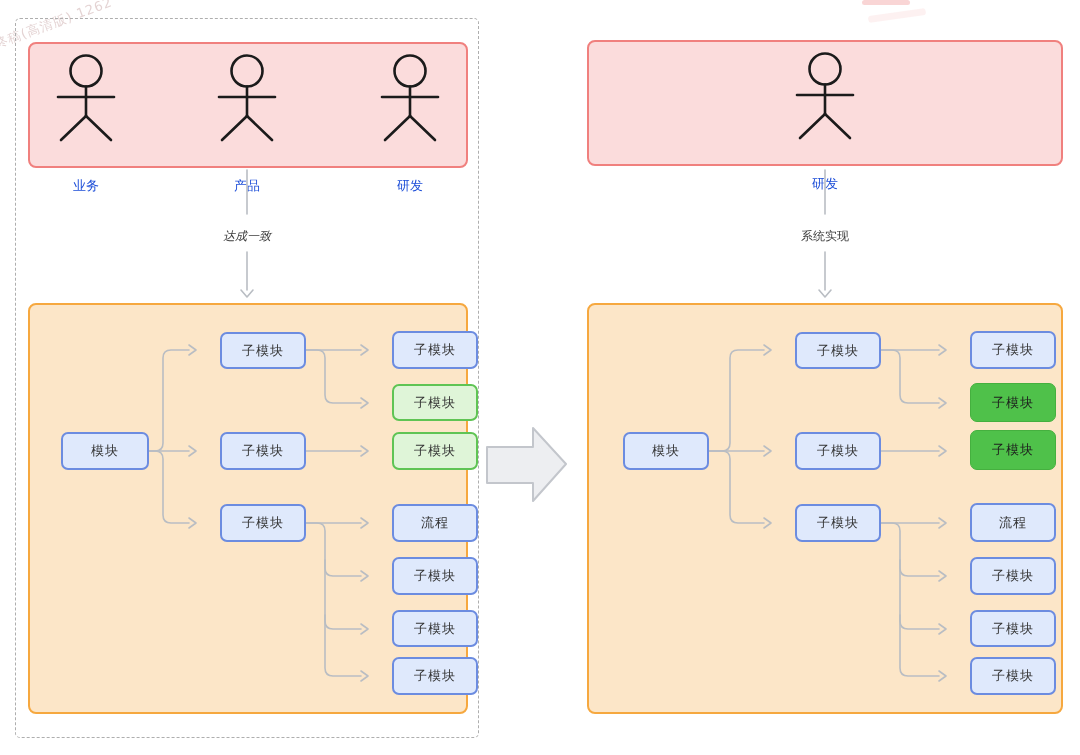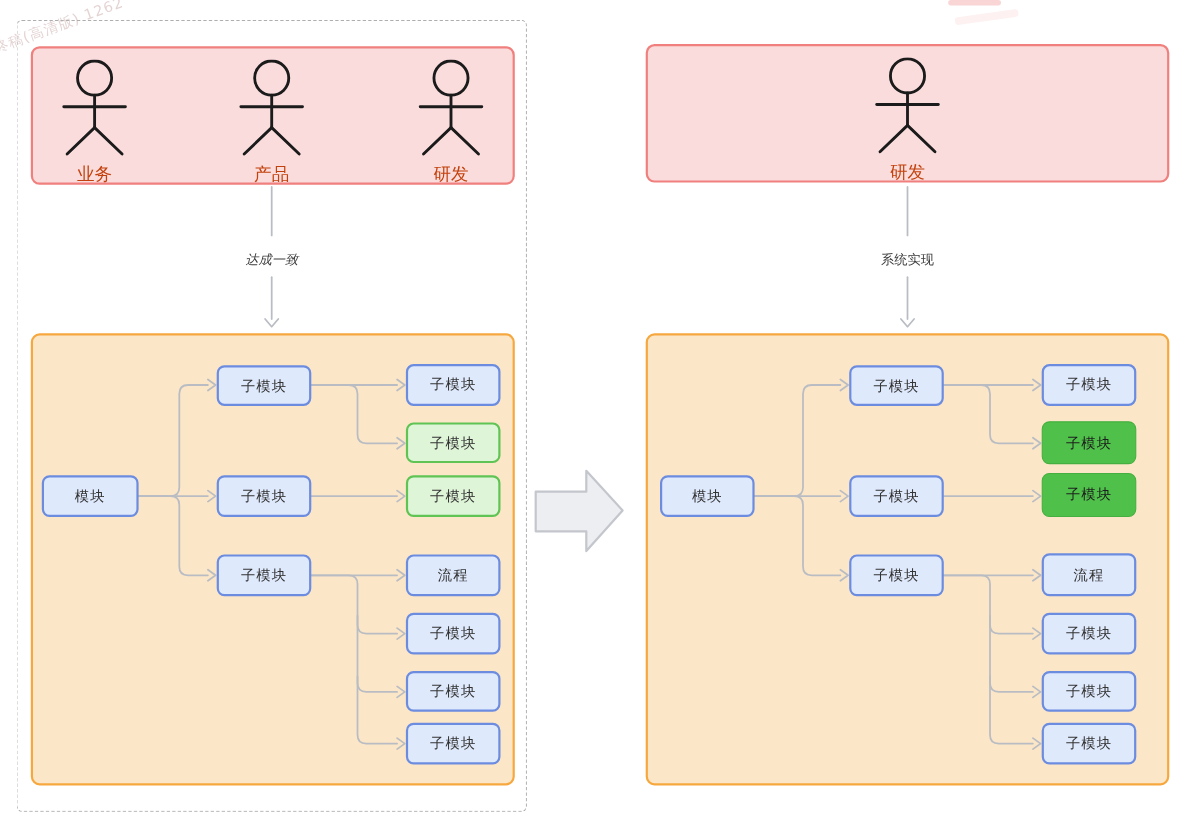--- a/index.html
+++ b/index.html
@@ -23,38 +23,38 @@
     position:absolute;height:126px;
     background:var(--pink-fill);border:2px solid var(--pink-border);
     border-radius:8px;box-sizing:border-box;
   }
   .actor-box.left{left:28px;top:42px;width:440px;}
   .actor-box.right{left:587px;top:40px;width:476px;}
   .actor{position:absolute;width:68px;text-align:center;}
   .actor svg{display:block;margin:0 auto;}
   .actor-label{
     position:absolute;transform:translateX(-50%);
-    font-size:16px;color:#c2410c;white-space:nowrap;
+    font-size:13px;color:#1d4ed8;white-space:nowrap;margin-top:28px;
   }
   .flow-arrow-label{
     position:absolute;transform:translateX(-50%);
     font-size:12px;color:#3c3c3c;white-space:nowrap;background:#ffffff;padding:0 3px;
   }
   .module-box{
     position:absolute;top:303px;height:411px;
     background:var(--orange-fill);border:2px solid var(--orange-border);
     border-radius:8px;box-sizing:border-box;
   }
   .module-box.left{left:28px;width:440px;}
   .module-box.right{left:587px;width:476px;}
   #connector-layer{position:absolute;left:0;top:0;width:1080px;height:755px;}
   .node{
     position:absolute;box-sizing:border-box;border-radius:7px;
     display:flex;align-items:center;justify-content:center;
-    font-size:13px;color:var(--node-text);letter-spacing:1px;white-space:nowrap;
+    font-size:13px;color:var(--node-text);letter-spacing:1px;white-space:nowrap;margin-left:23px;
   }
   .node.blue{background:var(--blue-fill);border:2px solid var(--blue-border);}
   .node.green-light{background:var(--green-light-fill);border:2px solid var(--green-border);}
   .node.green-solid{background:var(--green-solid);border:1px solid var(--green-solid-border);color:#1d1d1d;}
 </style>
 </head>
 <body>
 
 <div id="stage">
 

